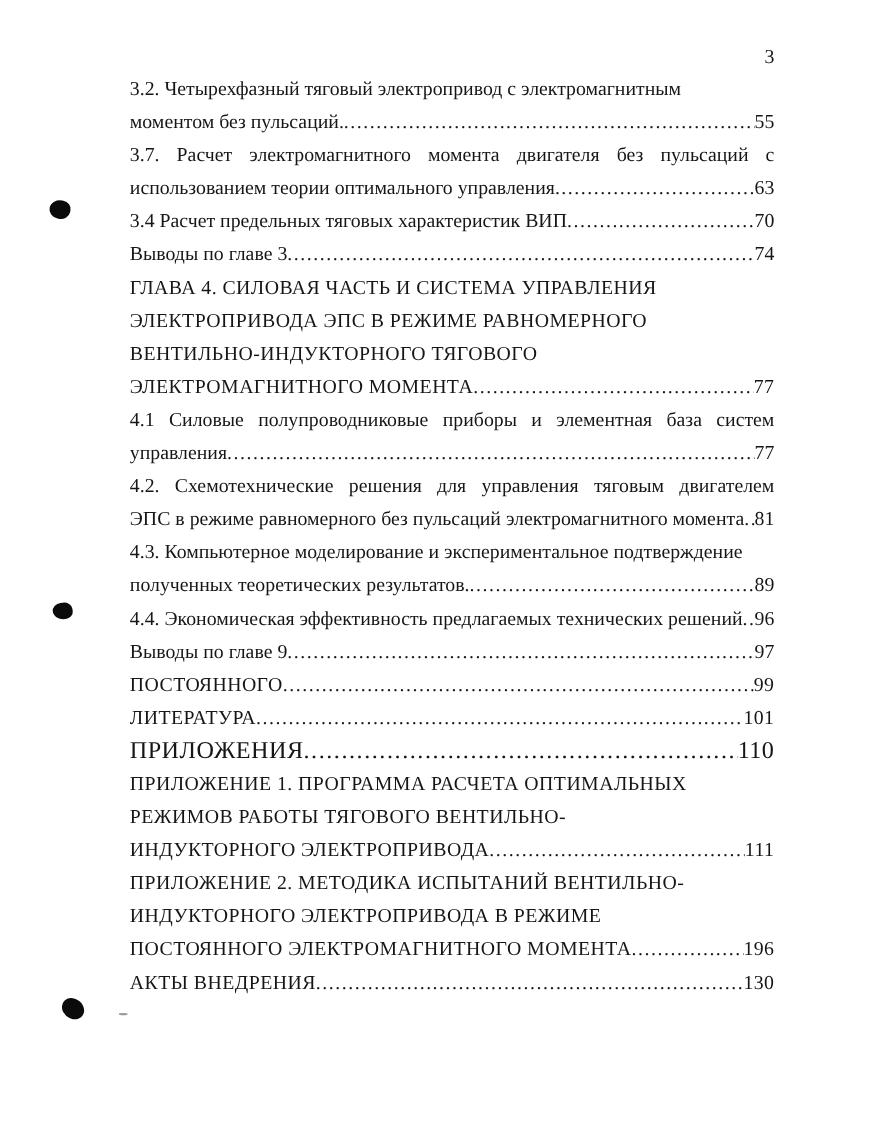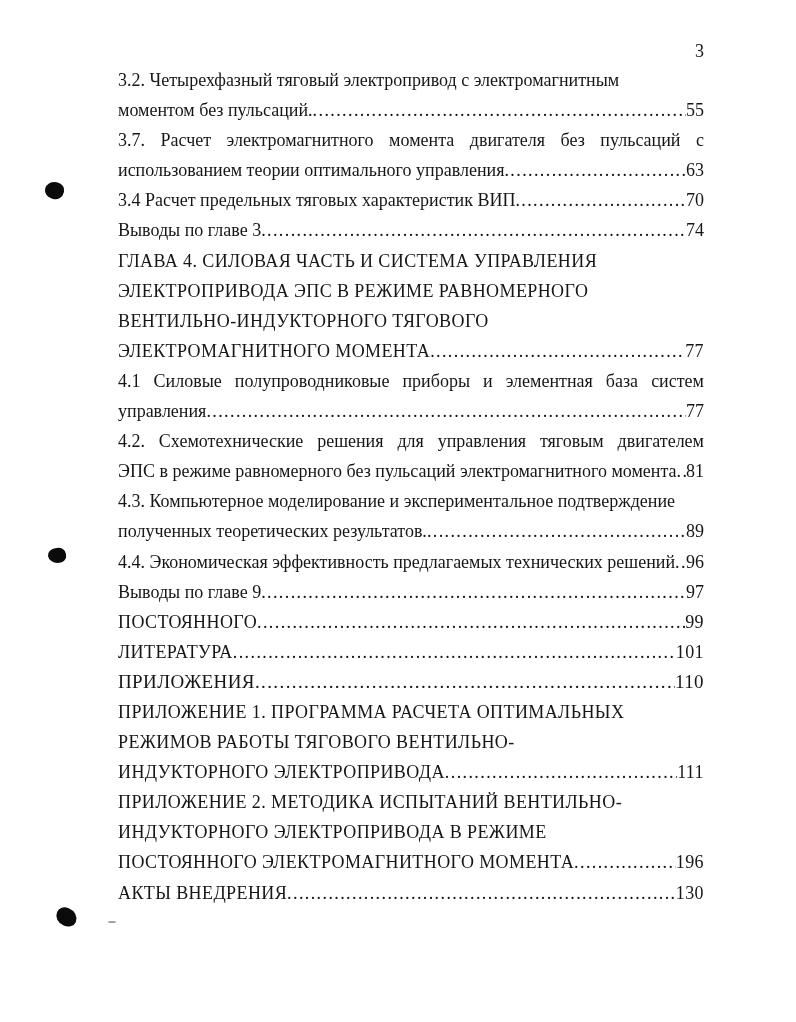--- a/index.html
+++ b/index.html
@@ -42,21 +42,21 @@
   }
   .ln .pg { flex:0 0 auto; }
   .j {
     display:block;
     white-space:normal;
     text-align:justify;
     text-align-last:justify;
     overflow:hidden;
   }
   .b { font-weight:normal; letter-spacing:0.4px; }
-  .big { font-size:19px; }
+  .big { font-size:22px; }
   .stain { position:absolute; background:#0b0b0b; }
   .stain-1 { left:45px; top:182px; width:19px; height:17px; border-radius:55% 45% 50% 50%; transform:rotate(12deg); }
   .stain-2 { left:48px; top:548px; width:18px; height:15px; border-radius:50% 50% 45% 62%; transform:rotate(-8deg); }
   .stain-3 { left:56px; top:908px; width:21px; height:18px; border-radius:42% 58% 46% 55%; transform:rotate(22deg); }
   .speck { position:absolute; left:108px; top:921px; width:8px; height:2px; background:#9a9a9a; border-radius:50%; }
 </style>
 </head>
 <body>
 
 <div class="pagenum">3</div>

